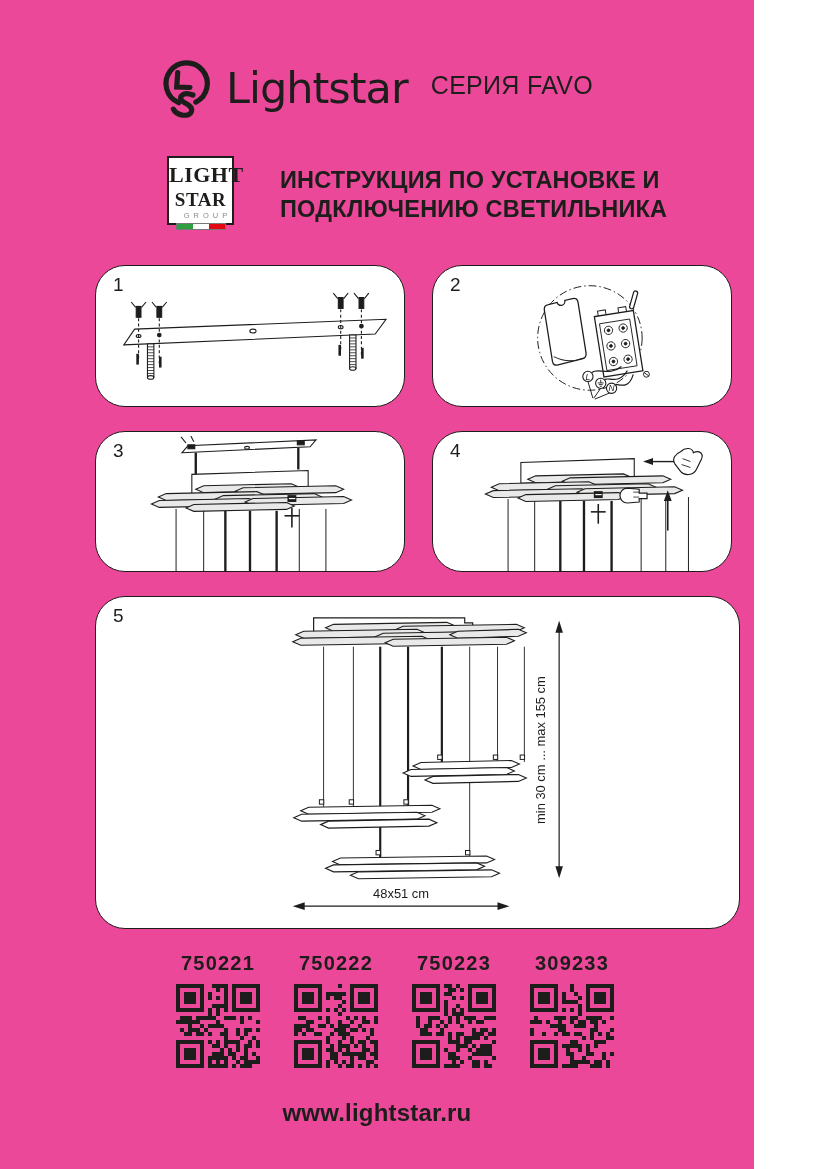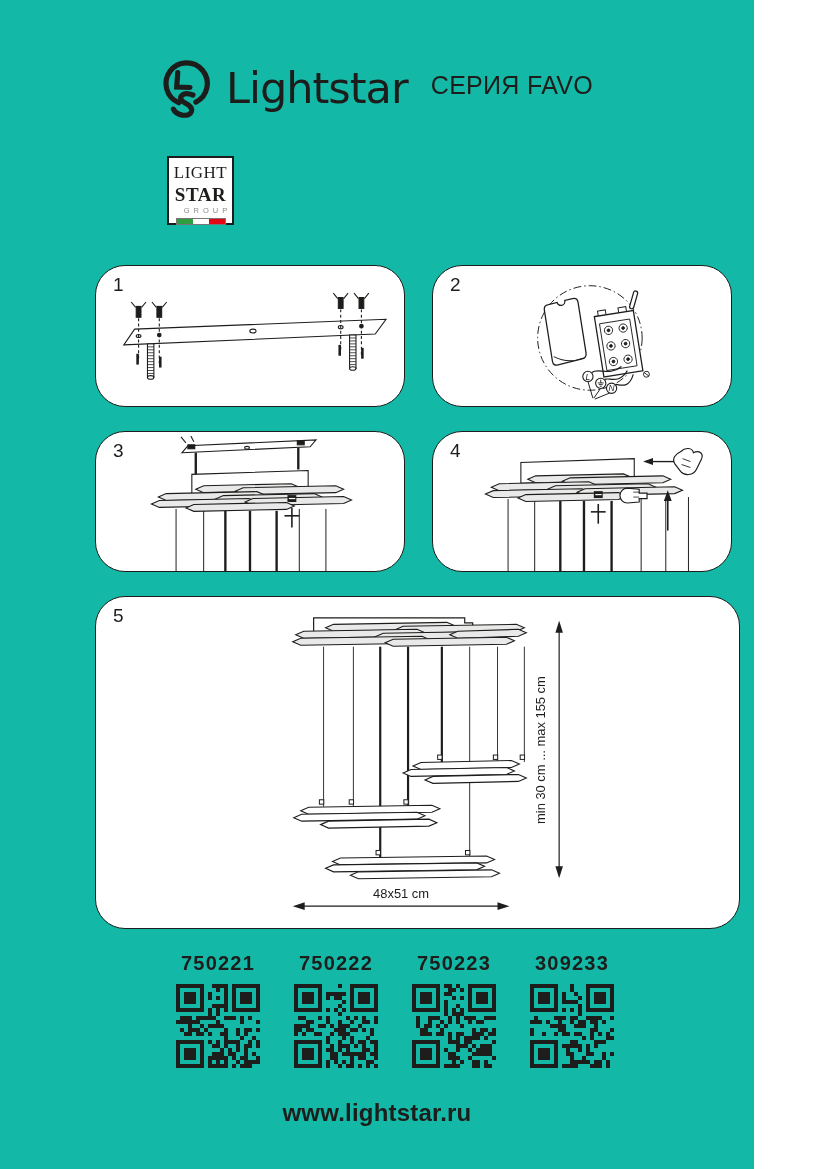--- a/index.html
+++ b/index.html
@@ -1,28 +1,28 @@
 <!DOCTYPE html>
 <html><head>
 <meta charset="utf-8">
 <style>
   * { box-sizing: border-box; margin: 0; padding: 0; }
   html,body { background:#fff; }
   .page {
-    position: relative; width: 754px; height: 1169px; background: #14b8a6;
+    position: relative; width: 754px; height: 1169px; background: #ec4899;
     font-family: "Liberation Sans", sans-serif; color: #1d1d1b; overflow: hidden;
   }
   
   .brand { position:absolute; left:156px; top:56px; display:flex; align-items:center; }
   .brand svg { display:block; }
   .wordmark { font-family:"DejaVu Sans", sans-serif; font-weight:500; font-size:43px; letter-spacing:-1px; margin-left:8px; margin-top:-14px; }
   .series { position:absolute; right:161px; top:70px; text-align:right; font-weight:normal; font-size:25px; line-height:31px; letter-spacing:0.3px; }
   
   .lsg-box { position:absolute; left:167px; top:156px; width:67px; height:69px; border:2.5px solid #1d1d1b; text-align:center; background:#fff; }
-  .lsg-light { font-family:"Liberation Serif", serif; font-weight:normal; font-size:17px; line-height:1; margin-top:6px; letter-spacing:0.5px; }
+  .lsg-light { font-family:"Liberation Serif", serif; font-weight:bold; font-size:22px; line-height:1; margin-top:6px; letter-spacing:0.5px; }
   .lsg-star  { font-family:"Liberation Serif", serif; font-weight:bold; font-size:19px; line-height:1; margin-top:4px; letter-spacing:0.5px; }
   .lsg-group { font-size:7.5px; letter-spacing:4px; padding-left:14px; color:#8a8a8a; margin-top:2px; }
   .lsg-flag { width:50px; height:7px; margin:3px auto 0; display:flex; border:0.5px solid #777; }
   .lsg-flag span { flex:1; }
   .doc-title { position:absolute; left:280px; top:166px; font-weight:bold; font-size:23.5px; line-height:29px; letter-spacing:0.2px; }
   
   .panel { position:absolute; border:1.6px solid #1d1d1b; border-radius:30px; background:#fff; }
   #p1 { left:95px;  top:265px; width:310px; height:142px; }
   #p2 { left:432px; top:265px; width:300px; height:142px; }
   #p3 { left:95px;  top:431px; width:310px; height:141px; }
@@ -64,21 +64,22 @@
     <div class="lsg-star">STAR</div>
     <div class="lsg-group">GROUP</div>
     <div class="lsg-flag">
       <span id="flag-g" style="background: rgb(47, 158, 65);"></span>
         <span id="flag-w" style="background: rgb(255, 255, 255);"></span>
         <span id="flag-r" style="background: rgb(227, 6, 19);"></span>
     </div>
   </div>
 
   <h1 class="doc-title">
-    <br>
+    <span>ИНСТРУКЦИЯ ПО УСТАНОВКЕ И</span><br>
+    <span>ПОДКЛЮЧЕНИЮ СВЕТИЛЬНИКА</span>
   </h1>
 
   <div class="panel" id="p1">
     <span class="num">1</span>
     <svg class="fig" viewBox="0 0 310 142">
       <g stroke="#1d1d1b" fill="none" stroke-width="1.1">
         <polygon points="27,80 282,69 293,54 38,64" fill="#fff"></polygon>
         <ellipse cx="158" cy="66" rx="3.2" ry="2"></ellipse>
 
         <g>

